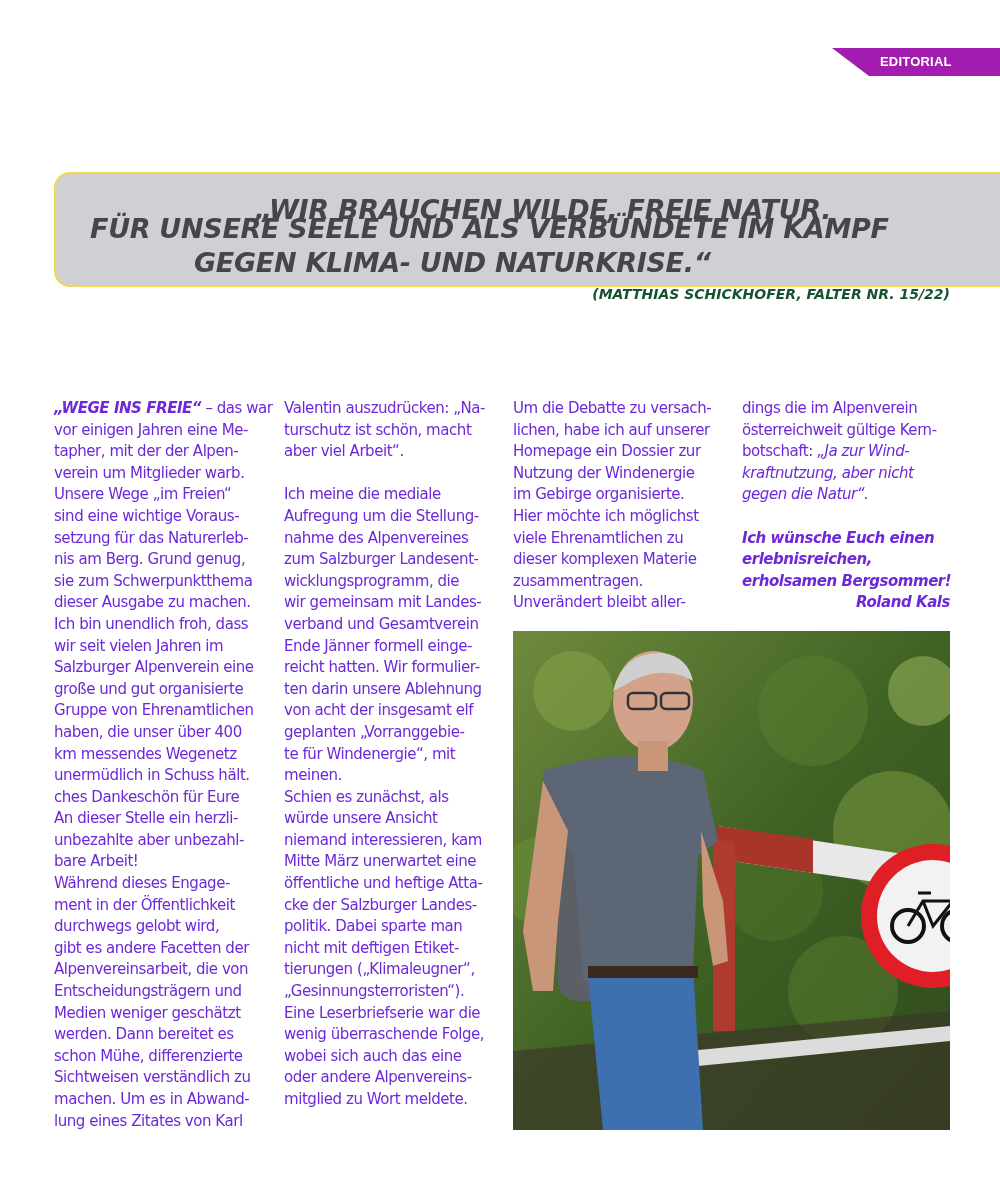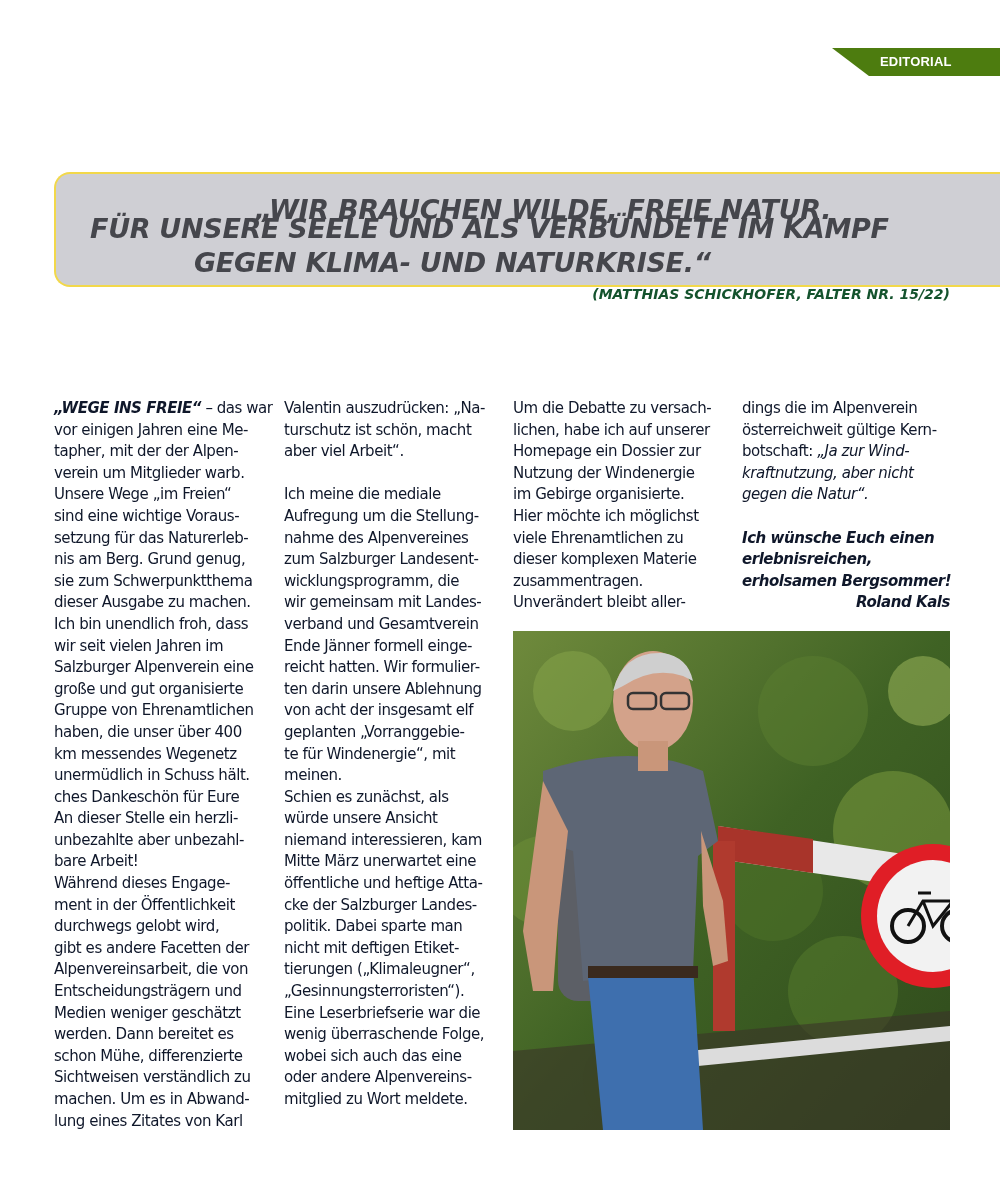--- a/index.html
+++ b/index.html
@@ -2,21 +2,21 @@
 <html><head>
   <meta charset="utf-8">
   <style>
     html, body { margin: 0; padding: 0; }
     body {
       width: 1000px; height: 1181px; background: #ffffff; position: relative; overflow: hidden;
       font-family: "DejaVu Sans", sans-serif; color: #3a3a3c;
     }
     .tag {
       position: absolute; top: 48px; right: 0; width: 168px; height: 28px;
-      background: #4d7c0f;
+      background: #a21caf;
       clip-path: polygon(0 0, 100% 0, 100% 100%, 22% 100%);
     }
     .tag span {
       position: absolute; left: 48px; top: 6px; font-size: 13px; font-weight: bold;
       color: #ffffff; letter-spacing: 0.2px; font-family: "Liberation Sans", sans-serif;
     }
     .quote-box {
       position: absolute; left: 54px; top: 172px; width: 960px; height: 115px;
       background: #cfcfd4; border: 2px solid #f2d84a; border-right: none;
       border-radius: 16px 0 0 16px; box-sizing: border-box;
@@ -27,21 +27,21 @@
     }
     .q1 { left: 255px; top: 194px; }
     .q2 { left: 90px; top: 213px; }
     .q3 { left: 194px; top: 247px; }
     .source {
       position: absolute; right: 50px; top: 286px; font-style: italic; font-weight: bold;
       font-size: 14px; color: #14532d; font-family: "DejaVu Sans", sans-serif;
     }
     .col {
       position: absolute; top: 398px; width: 225px; font-size: 15px; line-height: 21.6px;
-      color: #0f172a; font-family: "DejaVu Sans", sans-serif; letter-spacing: -0.45px;
+      color: #6d28d9; font-family: "DejaVu Sans", sans-serif; letter-spacing: -0.45px;
     }
     .col p { margin: 0; white-space: nowrap; }
     .col p.gap { height: 21.6px; }
     .c1 { left: 54px; }
     .c2 { left: 284px; }
     .c3 { left: 513px; }
     .c4 { left: 742px; }
     .it { font-style: italic; }
     .bi { font-style: italic; font-weight: bold; }
     .right { text-align: right; width: 208px; }

